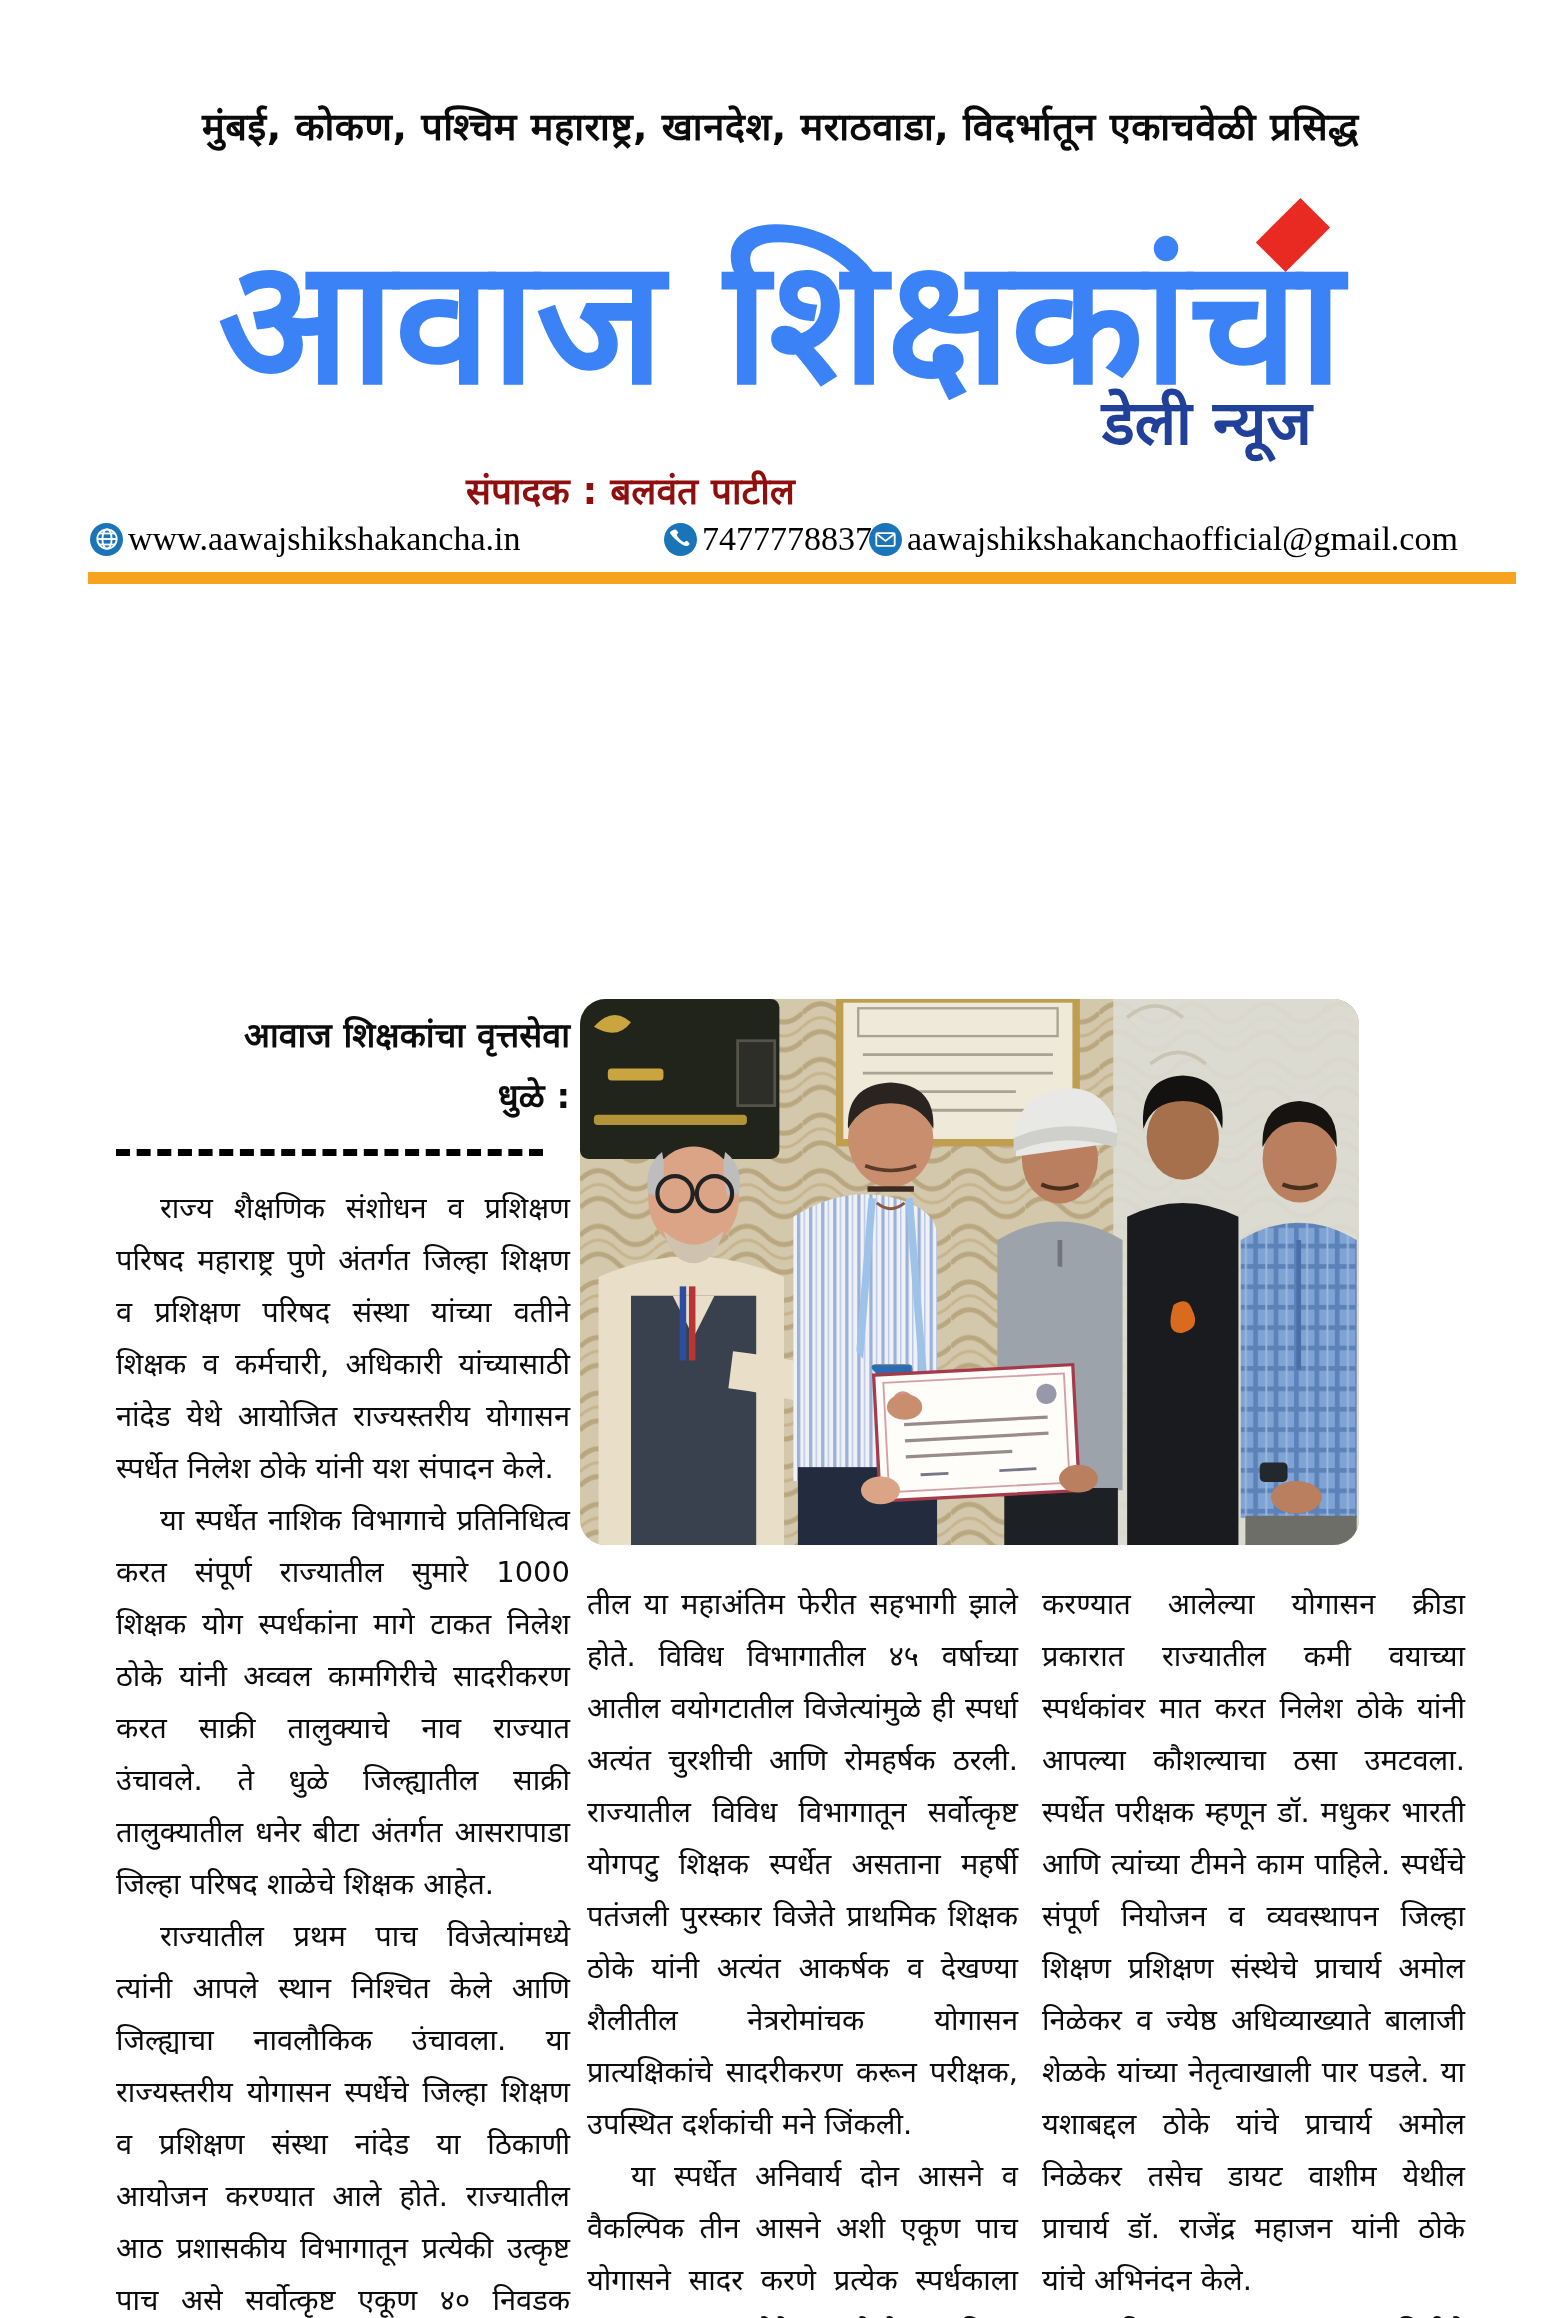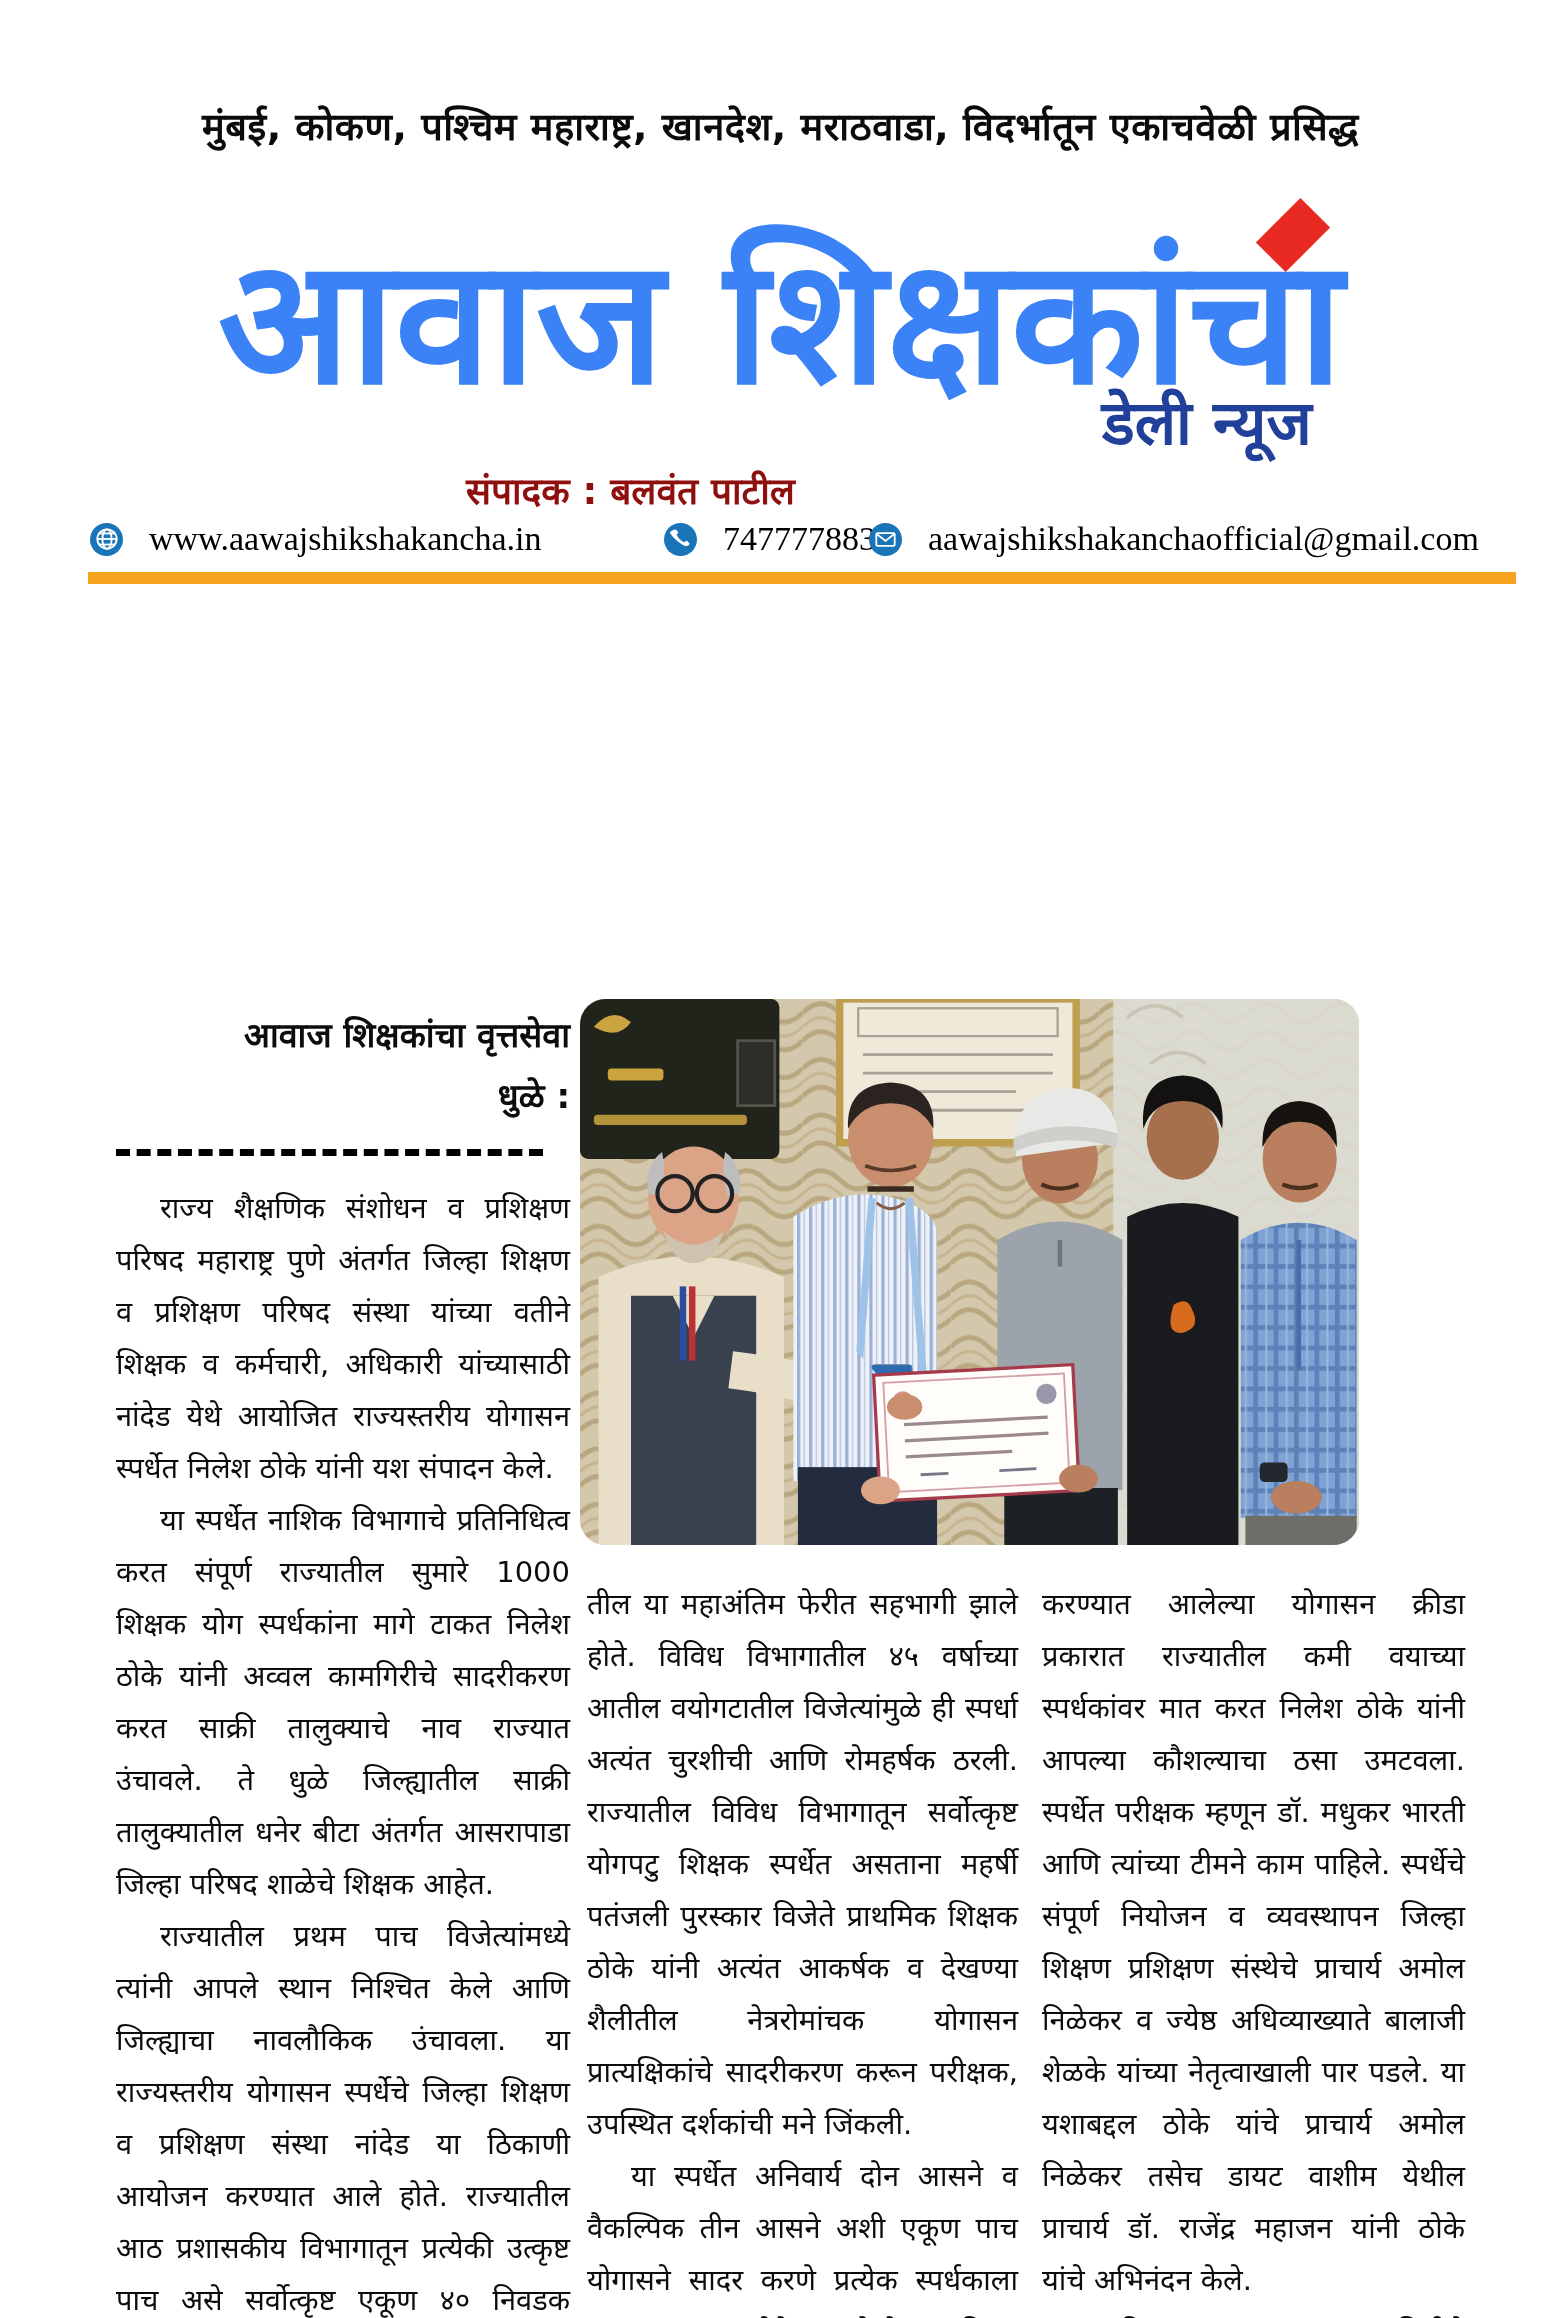--- a/index.html
+++ b/index.html
@@ -10,21 +10,21 @@
   .abs{position:absolute;}
 
   
   .tagline{top:91px;left:0;right:0;text-align:center;font-size:38px;font-weight:bold;letter-spacing:0.5px;margin-top:8px;}
   .masthead-title{top:201px;left:0;right:0;text-align:center;font-size:173px;line-height:1.4;font-weight:bold;color:#3b82f6;}
   .masthead-diamond{top:214px;left:1272px;width:42px;height:42px;background:#e92a22;transform:rotate(45deg) scaleY(1.5);}
   .editor-line{top:420px;left:466px;font-size:37px;font-weight:bold;color:#8f0f0f;margin-top:44px;}
   .edition{top:379px;left:1062px;font-size:61px;font-weight:bold;color:#21409a;margin-left:40px;}
 
   
-  .contact-item{top:518px;height:42px;display:flex;align-items:center;gap:26px;font-family:"Liberation Serif",serif;font-size:34px;color:#000;}
+  .contact-item{top:518px;height:42px;display:flex;align-items:center;gap:5px;font-family:"Liberation Serif",serif;font-size:34px;color:#000;}
   .c1{left:90px;} .c2{left:664px;} .c3{left:869px;}
   .cicon{width:33px;height:33px;border-radius:50%;background:#1a74b8;display:flex;align-items:center;justify-content:center;flex:0 0 auto;}
   .orange-bar{top:572px;left:88px;width:1428px;height:12px;background:#f6a41e;}
 
   
   .headline{top:630px;left:0;right:0;text-align:center;font-size:112px;line-height:168px;font-weight:bold;color:#8d6b2a;}
 
   
   .col{font-size:29px;line-height:52px;text-align:justify;color:#0c0c0c;}
   .col p{margin:0;}

